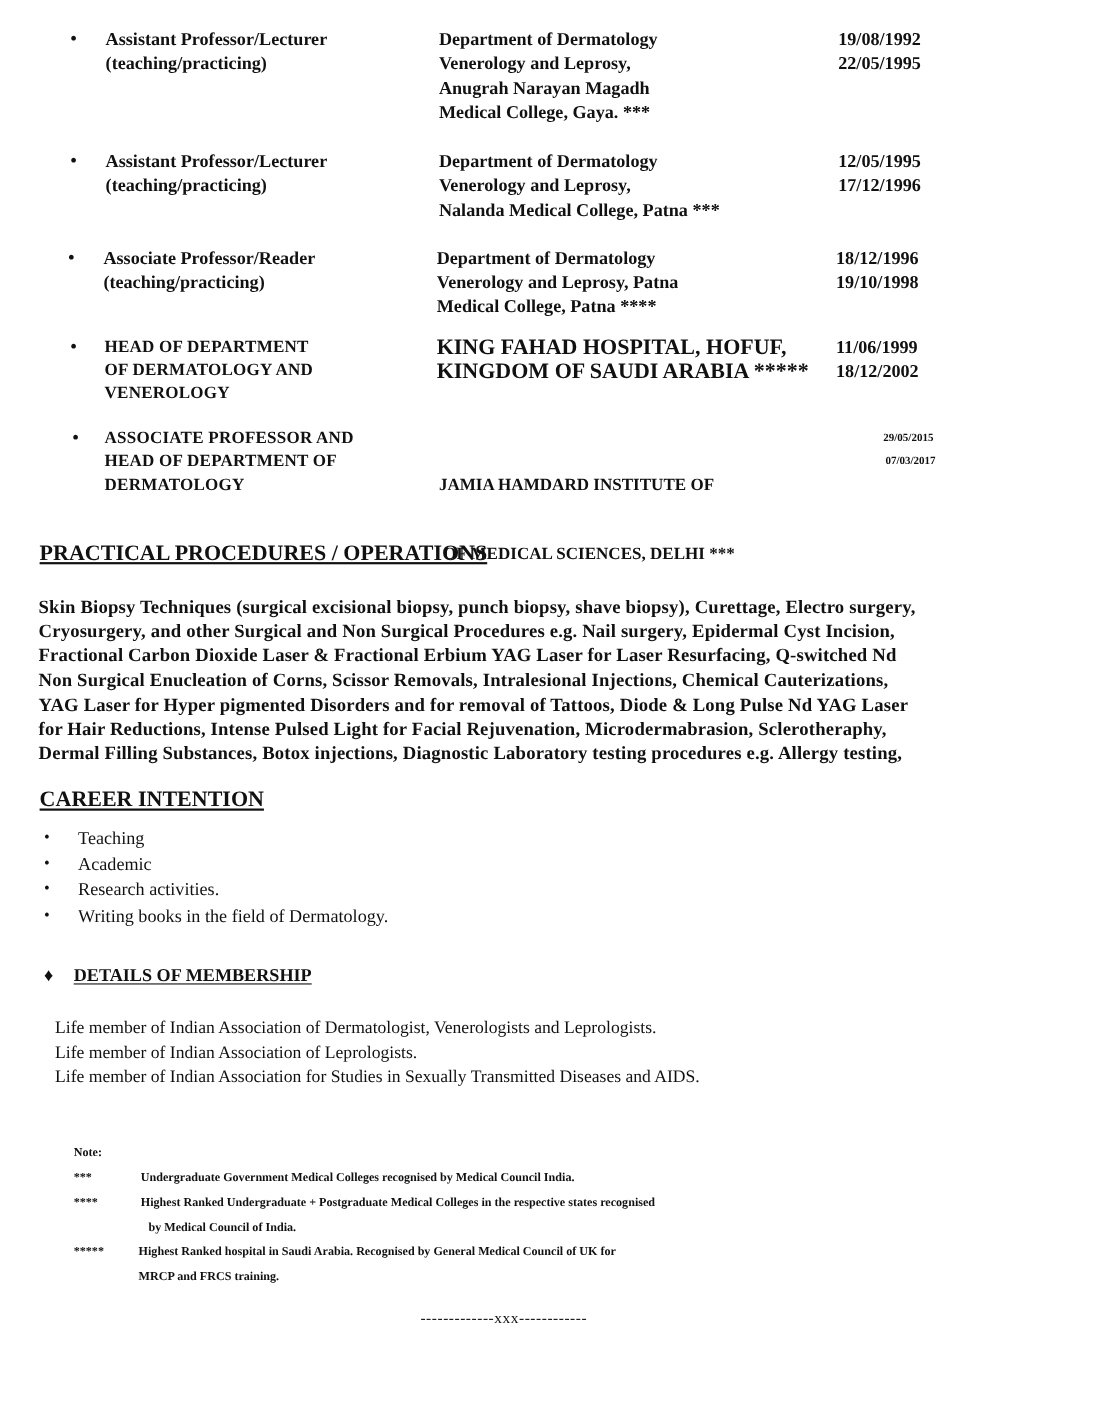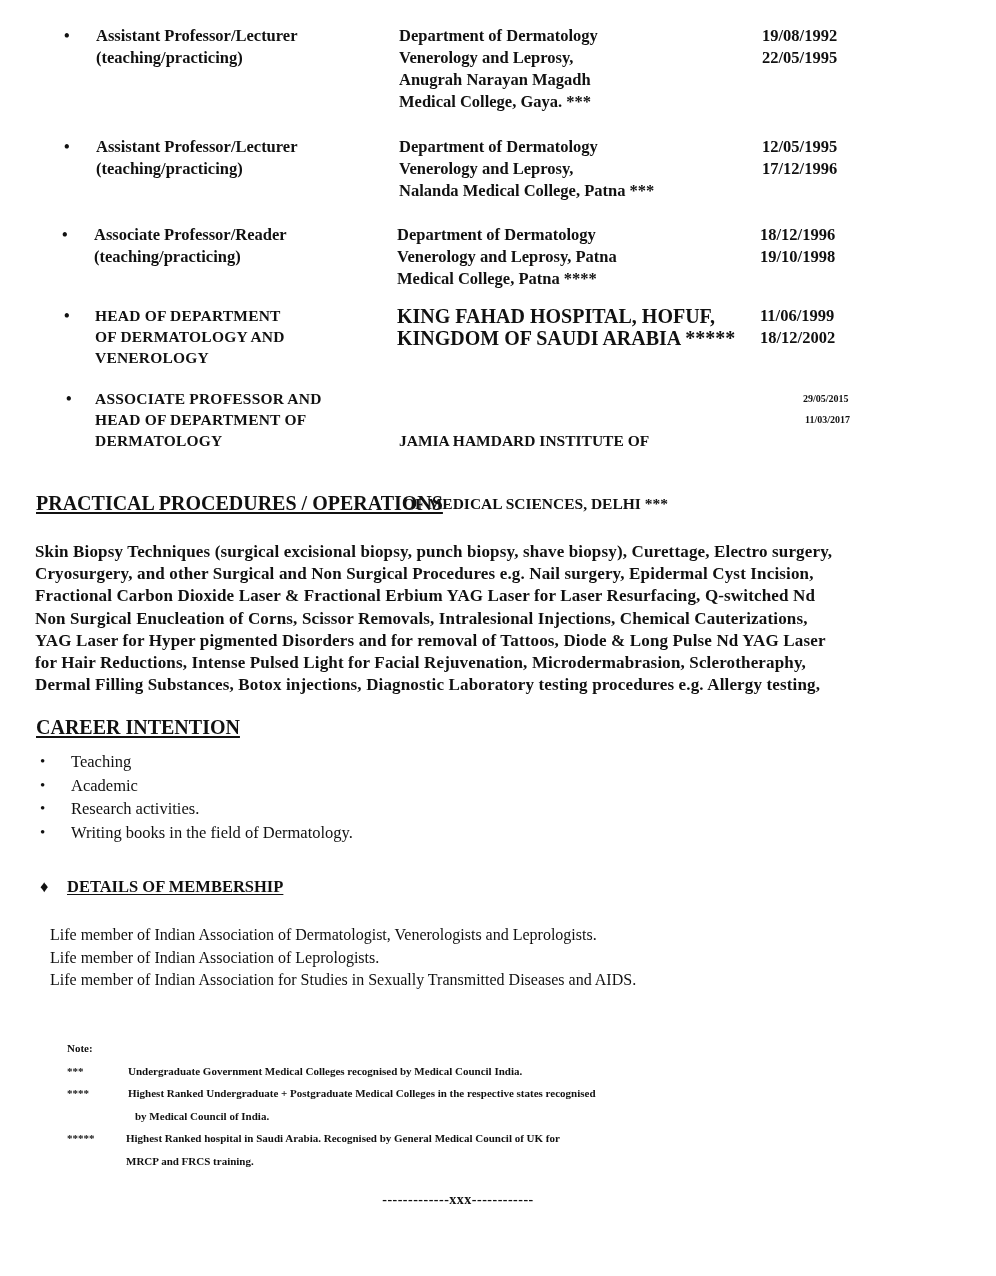--- a/index.html
+++ b/index.html
@@ -42,21 +42,21 @@
 
   .note { position: absolute; left: 67px; top: 1037px; font-family: "Liberation Sans Narrow", "Liberation Serif", serif; font-weight: bold; font-size: 11px; line-height: 22.5px; }
   .note-title { white-space: nowrap; }
   .note-item { position: relative; height: 22.5px; white-space: nowrap; }
   .note-item .mark { position: absolute; left: 0; }
   .note-item .txt { position: absolute; left: 61px; }
   .note-item.indent2 .txt { left: 68px; }
   .note-item.m5 .txt { left: 59px; }
   .note-item.cont5 .txt { left: 59px; }
 
-  .footer { position: absolute; top: 1192px; left: 0; width: 916px; text-align: center; font-size: 14px; font-weight: bold; letter-spacing: 0.5px; }
+  .footer { position: absolute; top: 1192px; left: 0; width: 916px; text-align: center; font-size: 14px; font-weight: normal; letter-spacing: 0.5px; }
 </style>
 </head>
 <body>
 
 <div class="exp-row" style="top:25px;">
   <span class="bullet">•</span>
   <div class="pos">
     <div>Assistant Professor/Lecturer</div>
     <div>(teaching/practicing)</div>
   </div>
@@ -129,21 +129,21 @@
     <div>ASSOCIATE PROFESSOR AND</div>
     <div>HEAD OF DEPARTMENT OF</div>
     <div>DERMATOLOGY</div>
   </div>
   <div class="inst" style="left:399px; font-size:15.5px; line-height:21px; white-space:pre;">
     <div>JAMIA HAMDARD INSTITUTE OF</div>
     <div> OF MEDICAL SCIENCES, DELHI ***</div>
   </div>
   <div class="dates" style="left:762px; font-size:10px; line-height:21px;margin-left:41px;">
     <div>29/05/2015</div>
-    <div style="padding-left:2px;">11/03/2017</div>
+    <div style="padding-left:2px;">07/03/2017</div>
   </div>
 </div>
 
 <div class="section-heading" style="top:492px;">PRACTICAL PROCEDURES / OPERATIONS</div>
 <div class="procedures">
   <div>Skin Biopsy Techniques (surgical excisional biopsy, punch biopsy, shave biopsy), Curettage, Electro surgery,</div>
   <div>Cryosurgery, and other Surgical and Non Surgical Procedures e.g. Nail surgery, Epidermal Cyst Incision,</div>
   <div>Fractional Carbon Dioxide Laser &amp; Fractional Erbium YAG Laser for Laser Resurfacing, Q-switched Nd</div>
   <div>Non Surgical Enucleation of Corns, Scissor Removals, Intralesional Injections, Chemical Cauterizations,</div>
   <div>YAG Laser for Hyper pigmented Disorders and for removal of Tattoos, Diode &amp; Long Pulse Nd YAG Laser</div>

